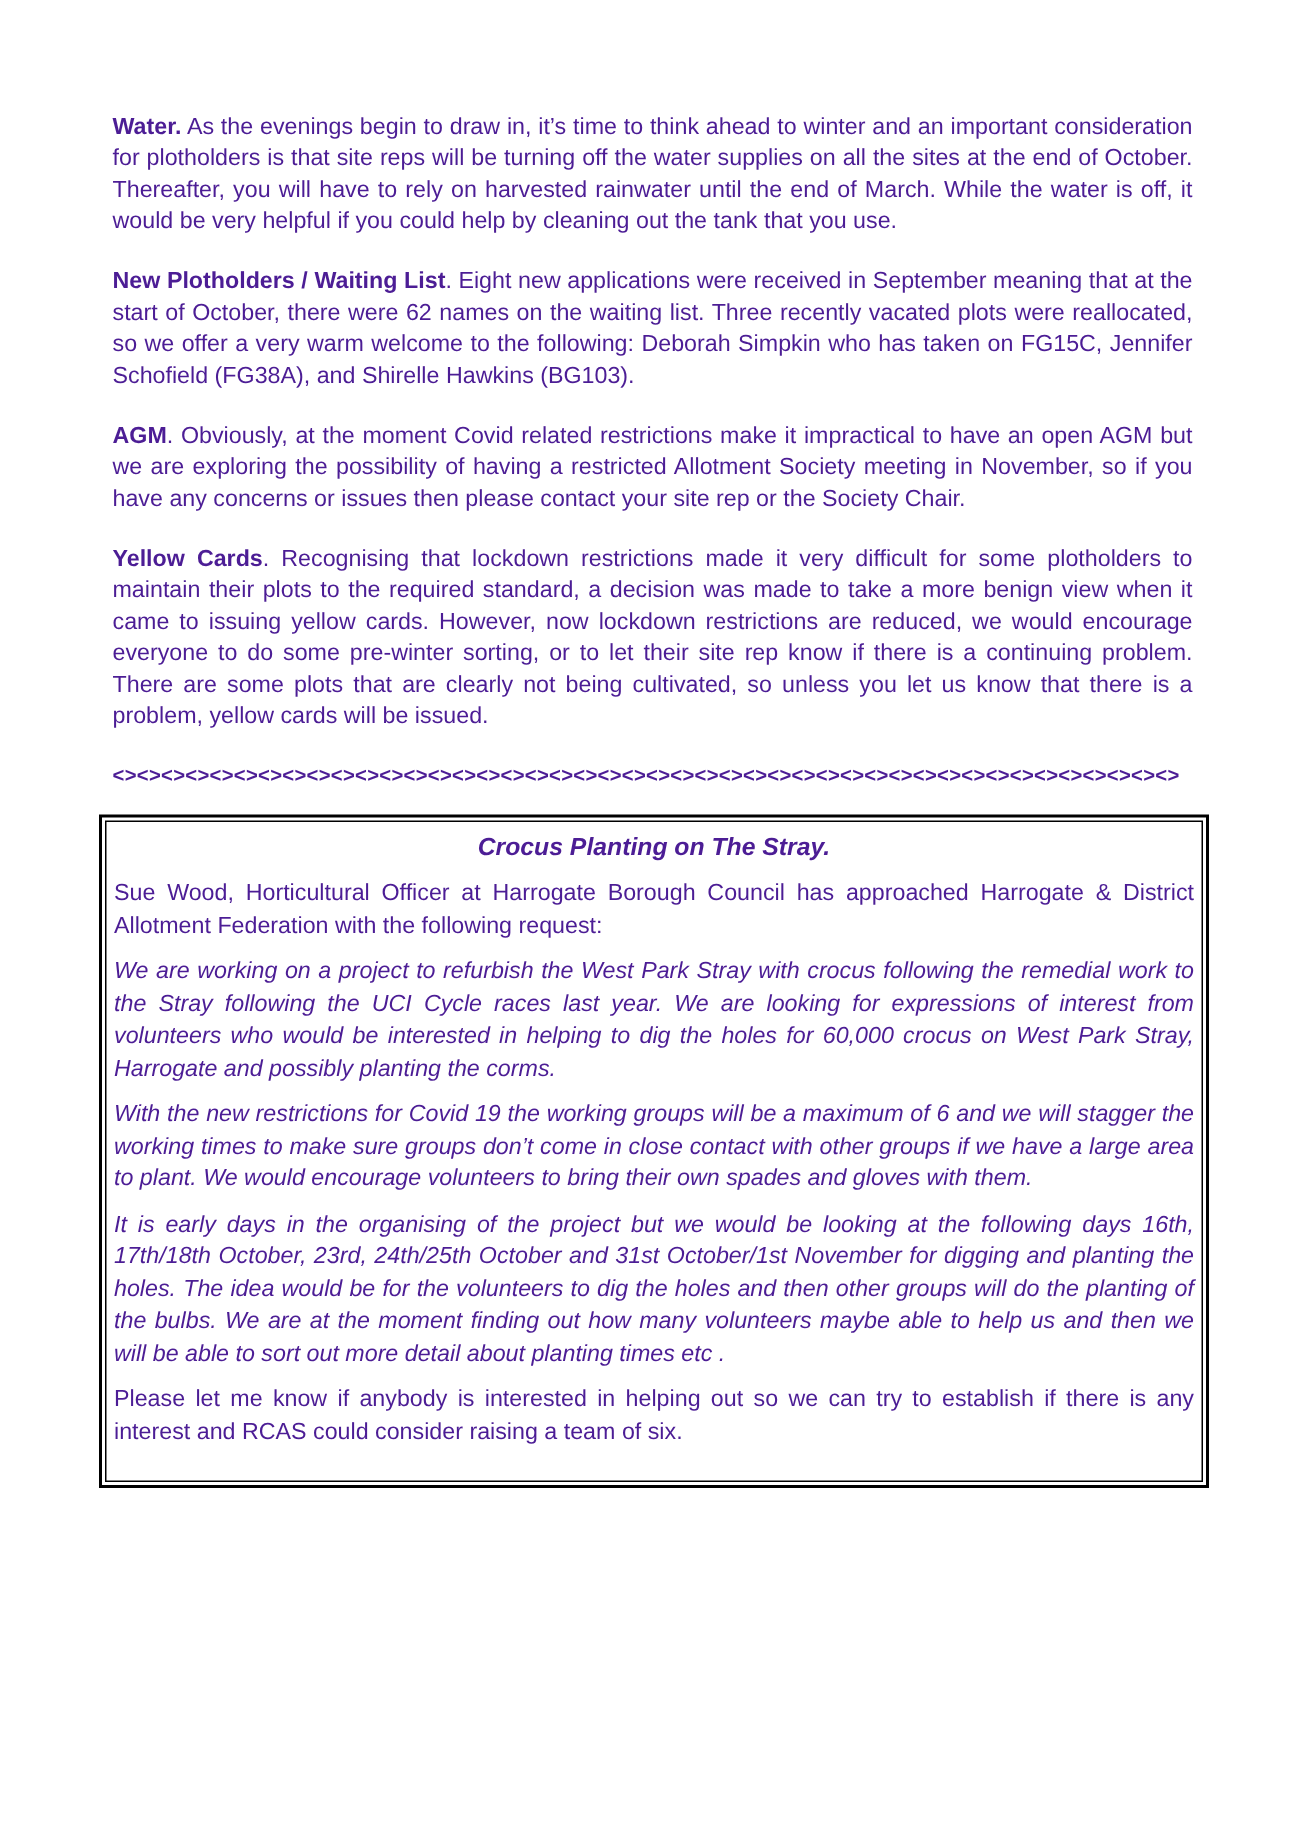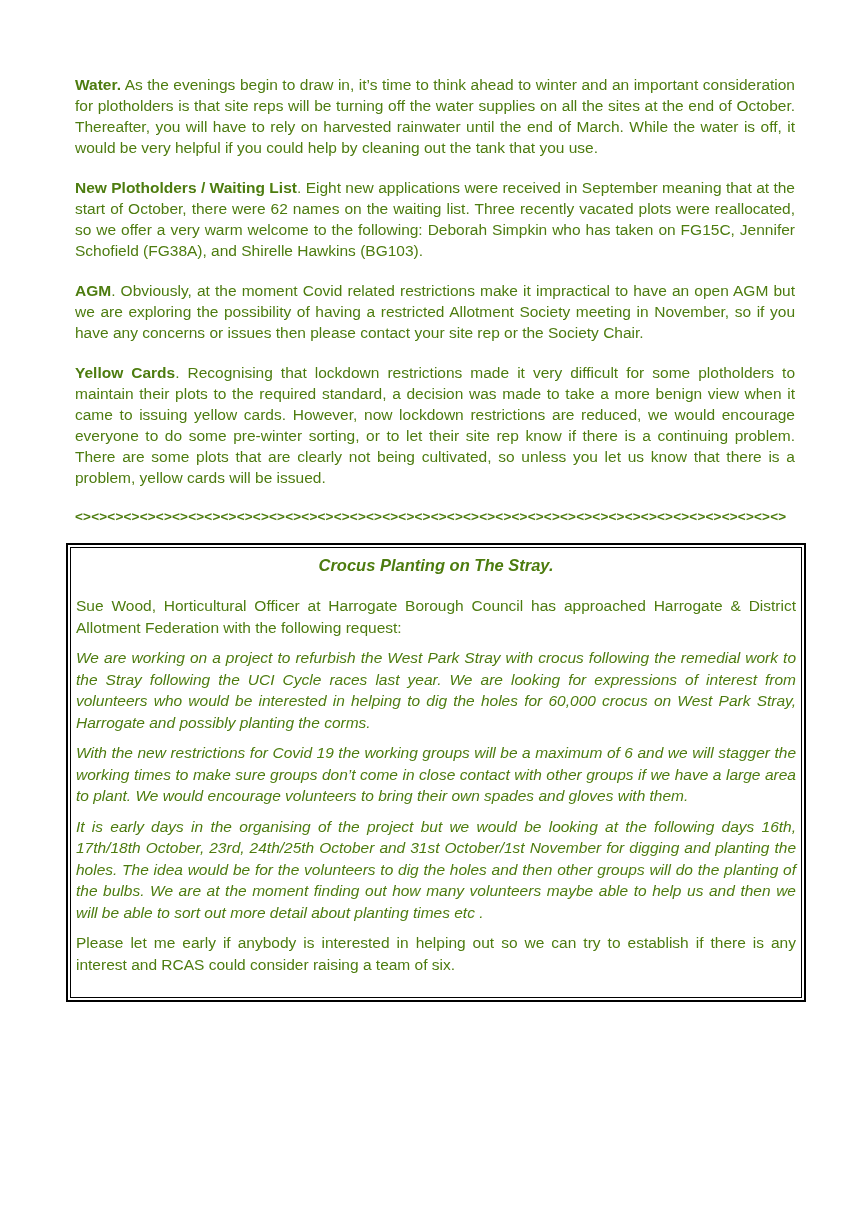--- a/index.html
+++ b/index.html
@@ -5,21 +5,21 @@
   html, body {
     margin: 0;
     padding: 0;
     background: #ffffff;
   }
   .page {
     position: relative;
     width: 868px;
     height: 1228px;
     background: #ffffff;
-    color: #4d7c0f;
+    color: #4c1d95;
     font-family: "Liberation Sans", sans-serif;
     box-sizing: border-box;
     padding: 74px 73px 0 75px;
     overflow: hidden;
   }
   .para {
     font-size: 15.5px;
     line-height: 21px;
     text-align: justify;
     margin: 0 0 19px 0;
@@ -43,21 +43,21 @@
   }
   .box-inner {
     border: 1.5px solid #000000;
     padding: 8px 5px 22px 5px;
   }
   .box-title {
     font-size: 16.5px;
     font-weight: bold;
     font-style: italic;
     text-align: center;
-    margin: 0 0 20px 0;
+    margin: 0 0 10px 0;
   }
   .box-para {
     font-size: 15.5px;
     line-height: 21.5px;
     text-align: justify;
     margin: 4px 0 9px 0;
   }
   .box-para.italic {
     font-style: italic;
   }
@@ -87,18 +87,18 @@
 
       <p class="box-para">Sue Wood, Horticultural Officer at Harrogate Borough Council has approached Harrogate &amp; District Allotment Federation with the following request:</p>
 
       <p class="box-para italic">We are working on a project to refurbish the West Park Stray with crocus following the remedial work to the Stray following the UCI Cycle races last year.  We are looking for expressions of interest from volunteers who would be interested in helping to dig the holes for 60,000 crocus on West Park Stray, Harrogate and possibly planting the corms.</p>
 
       <p class="box-para italic">With the new restrictions for Covid 19 the working groups will be a maximum of 6 and we will stagger the working times to make sure groups don’t come in close contact with other groups if we have a large area to plant.  We would encourage volunteers to bring their own spades and gloves with them.</p>
 
       <p class="box-para italic">It is early days in the organising of the project but we would be looking at the following days 16th, 17th/18th October, 23rd, 24th/25th October and 31st October/1st November for digging and planting the holes.  The idea would be for the volunteers to dig the holes and then other groups will do the planting of the bulbs.  We are at the moment finding out how many volunteers maybe able to help us and then we will be able to sort out more detail about planting times etc .</p>
 
 
-      <p class="box-para">Please let me early if anybody is interested in helping out so we can try to establish if there is any interest and RCAS could consider raising a team of six.</p>
+      <p class="box-para">Please let me know if anybody is interested in helping out so we can try to establish if there is any interest and RCAS could consider raising a team of six.</p>
 
     </div>
   </div>
 
 </div>
 
 </body></html>

